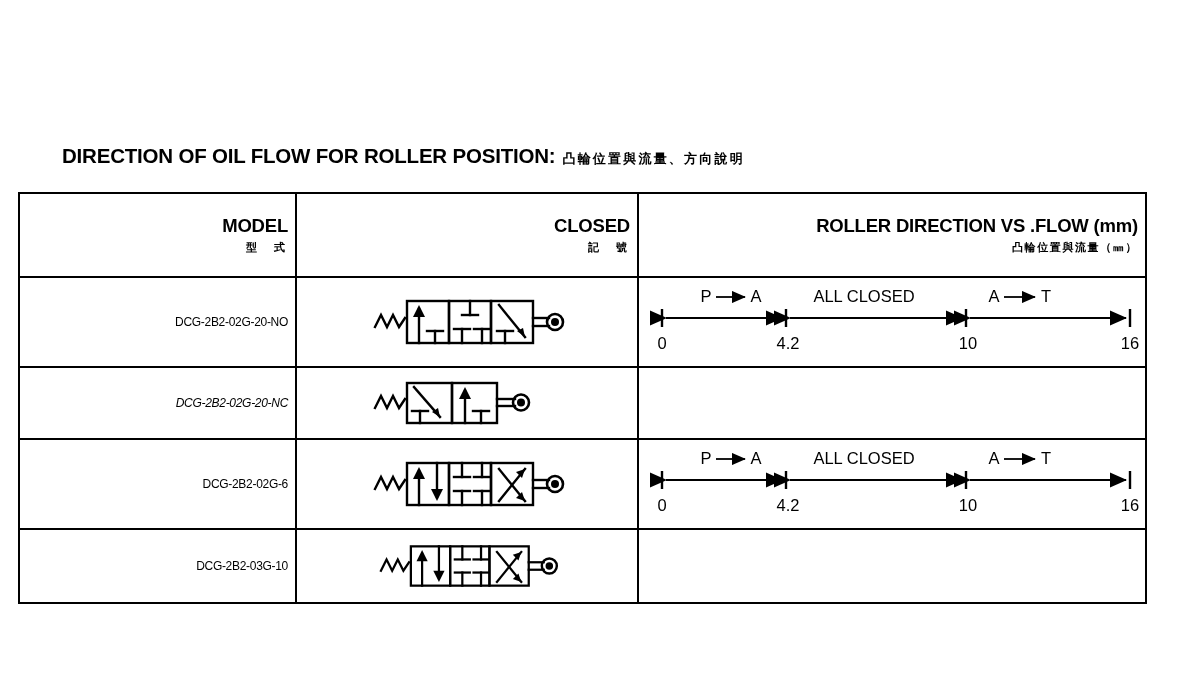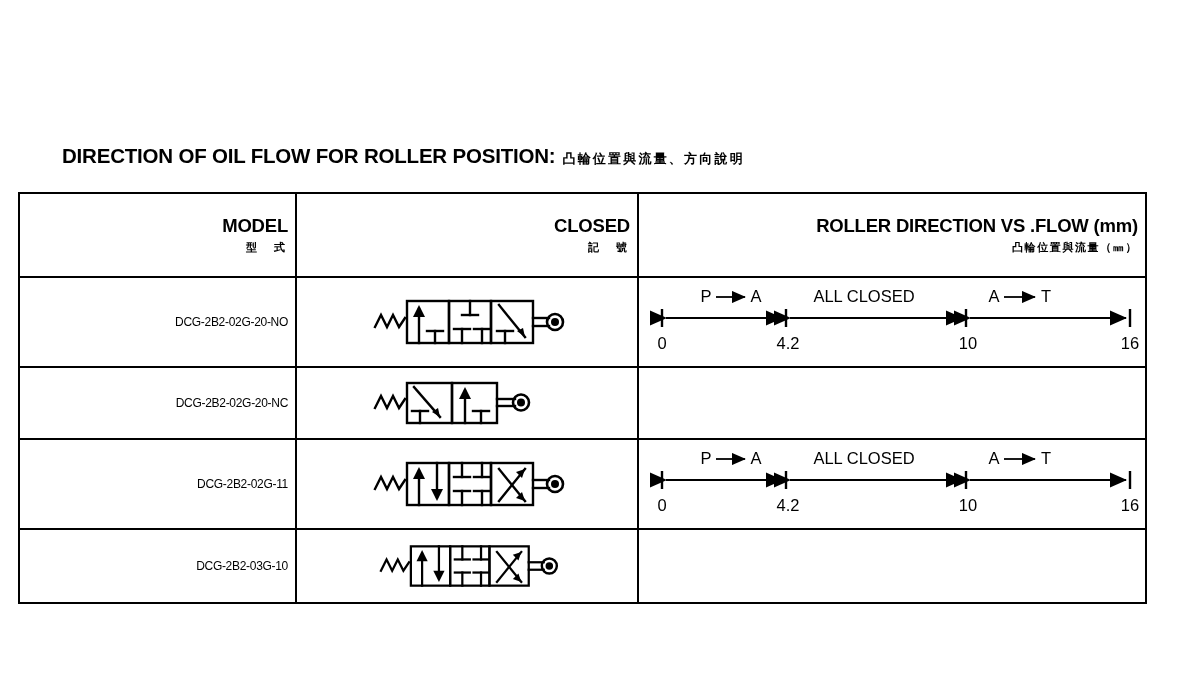--- a/index.html
+++ b/index.html
@@ -73,21 +73,21 @@
 
   .model-cell {
     font-size: 12px;
     letter-spacing: -0.3px;
     padding: 0 12px;
   }
   .symbol-cell { padding: 2px 0; }
   .flow-cell   { padding: 0; }
 
   .row-1 { height: 80px; }
-  .row-2 { height: 52px; }
+  .row-2 { height: 52px; font-style: italic; }
   .row-3 { height: 75px; }
   .row-4 { height: 48px; }
 
   .sym-svg, .flow-svg { display: block; margin: 0 auto; }
   .blank-cell { background: #ffffff; }
 </style>
 </head>
 <body>
 
 <div id="title-block">
@@ -225,21 +225,21 @@
           <polygon points="73,42 65,37 71,33" fill="#000"></polygon>
           <polygon points="98,12 92,24 104,24" fill="#000"></polygon>
           <circle cx="154" cy="27.5" r="8" fill="none" stroke="#000" stroke-width="2.6"></circle>
           <circle cx="154" cy="27.5" r="4" fill="#000"></circle>
         </svg>
       </td>
       <td class="flow-cell blank-cell"></td>
     </tr>
 
     <tr class="row-3">
-      <td class="model-cell">DCG-2B2-02G-11</td>
+      <td class="model-cell">DCG-2B2-02G-6</td>
       <td class="symbol-cell">
         <svg class="sym-svg" width="200" height="62" viewBox="0 0 200 62">
           <g stroke="#000" stroke-width="2.4" fill="none" stroke-linecap="square">
             <polyline points="8,36 14,24 20,36 26,24 32,36 38,27"></polyline>
             <rect x="40" y="10" width="42" height="42"></rect>
             <rect x="82" y="10" width="42" height="42"></rect>
             <rect x="124" y="10" width="42" height="42"></rect>
 
             <line x1="52" y1="52" x2="52" y2="18"></line>
             <line x1="70" y1="10" x2="70" y2="44"></line>

